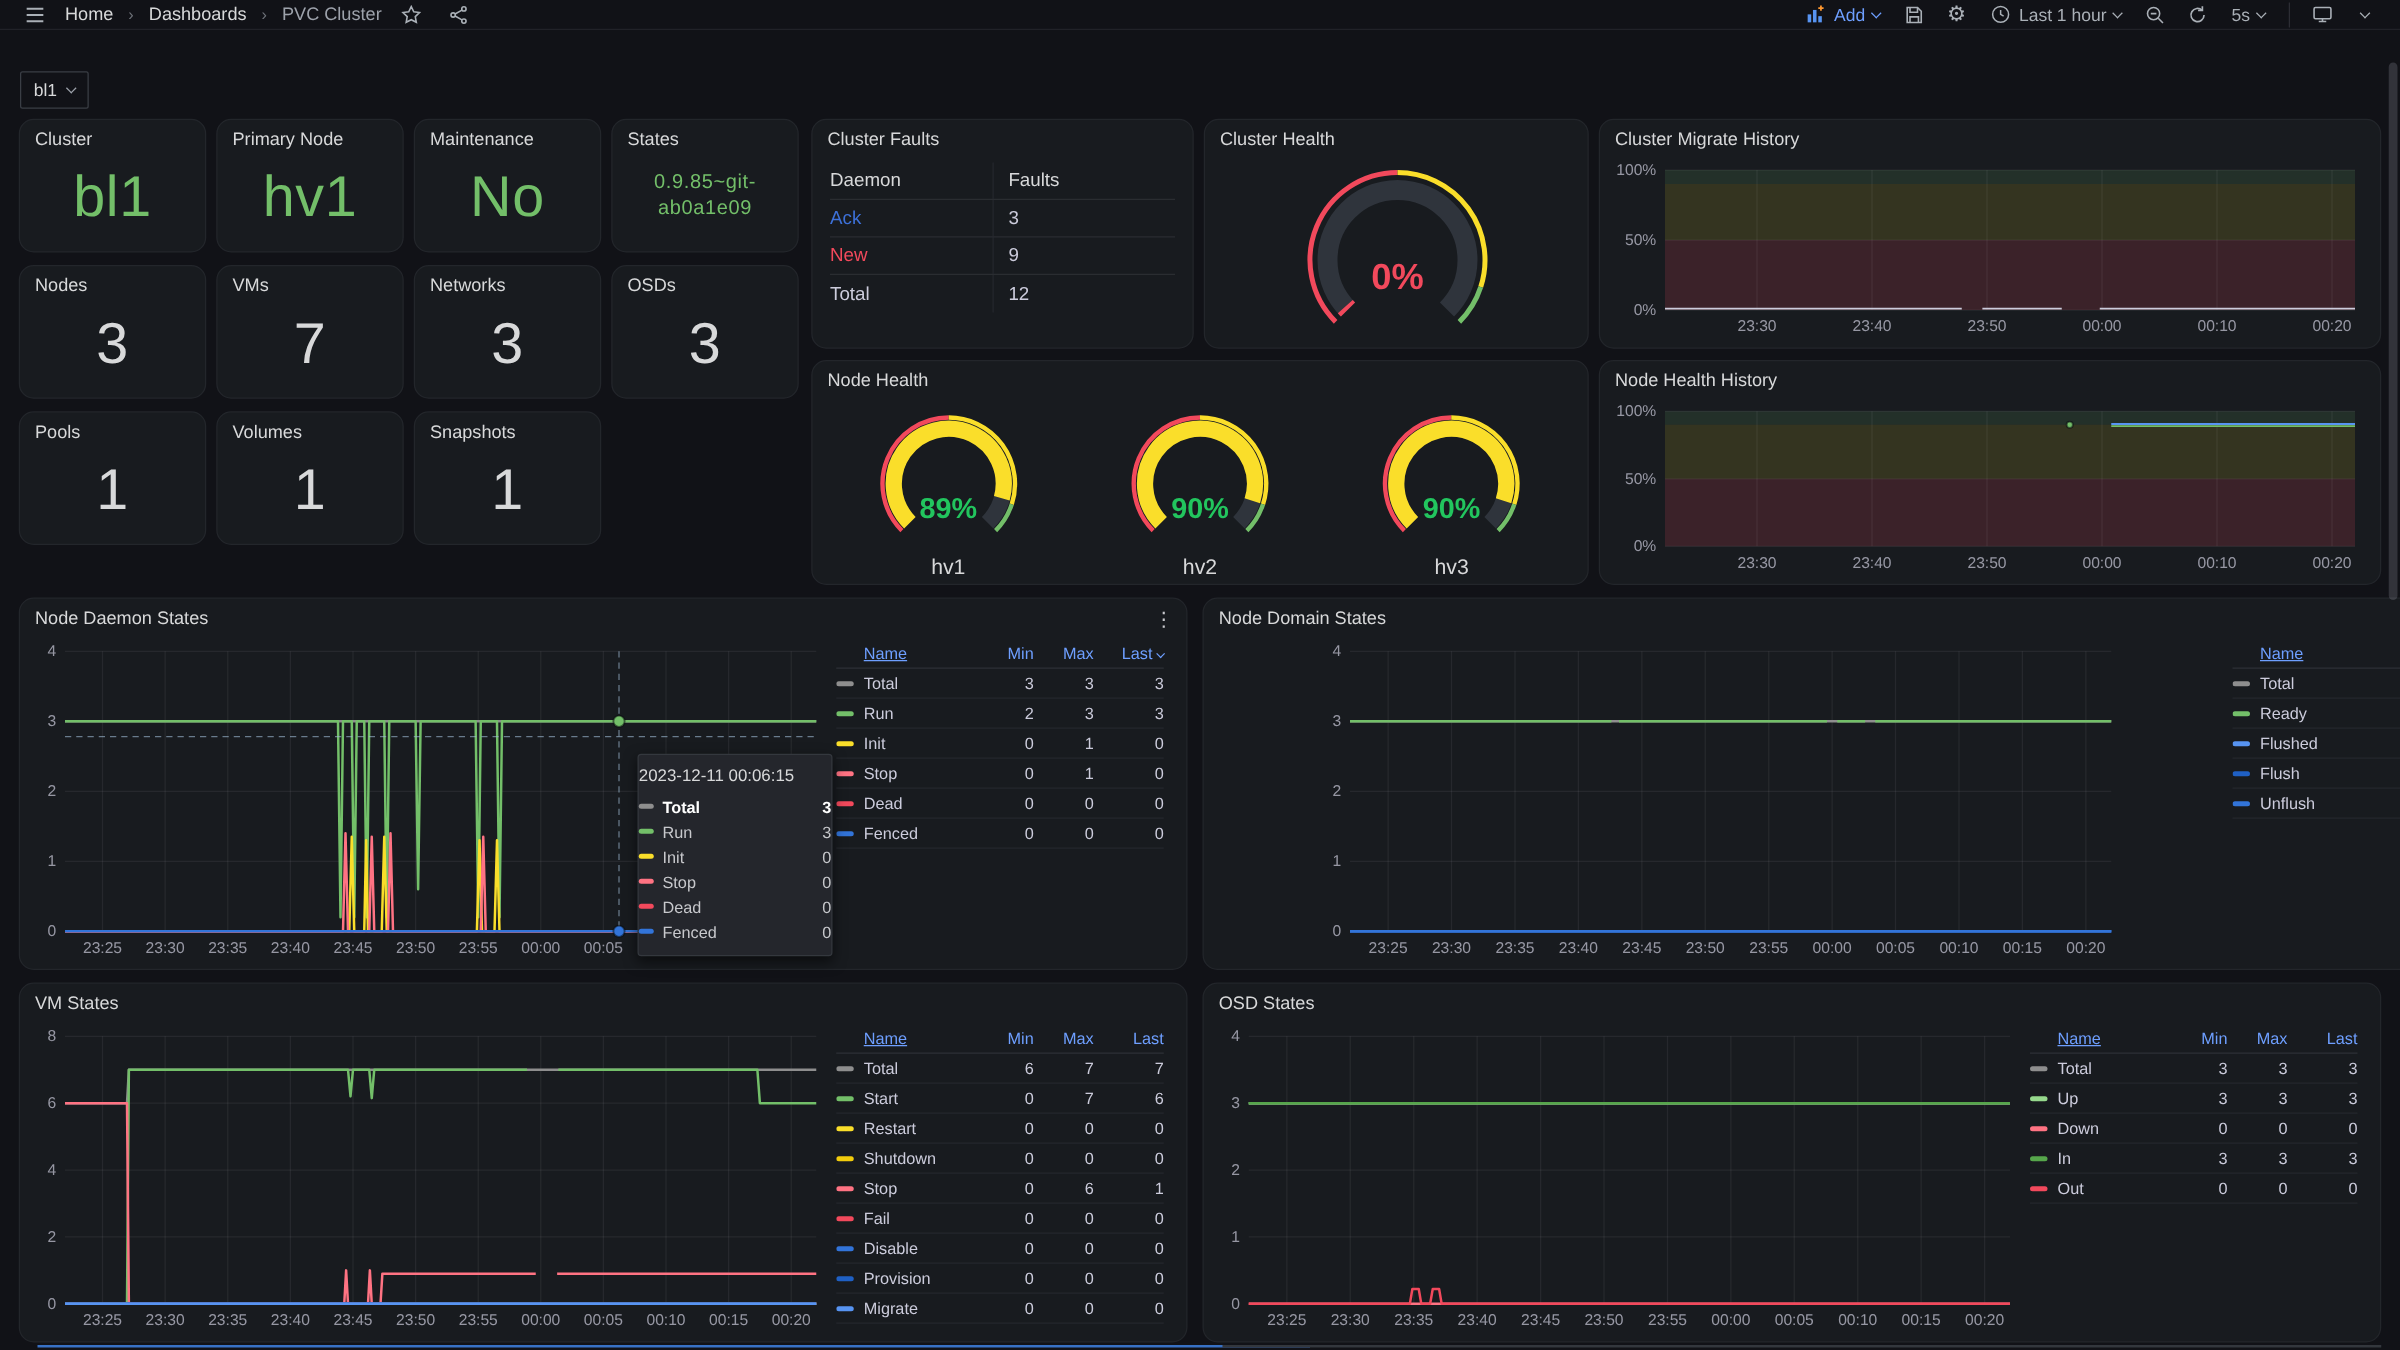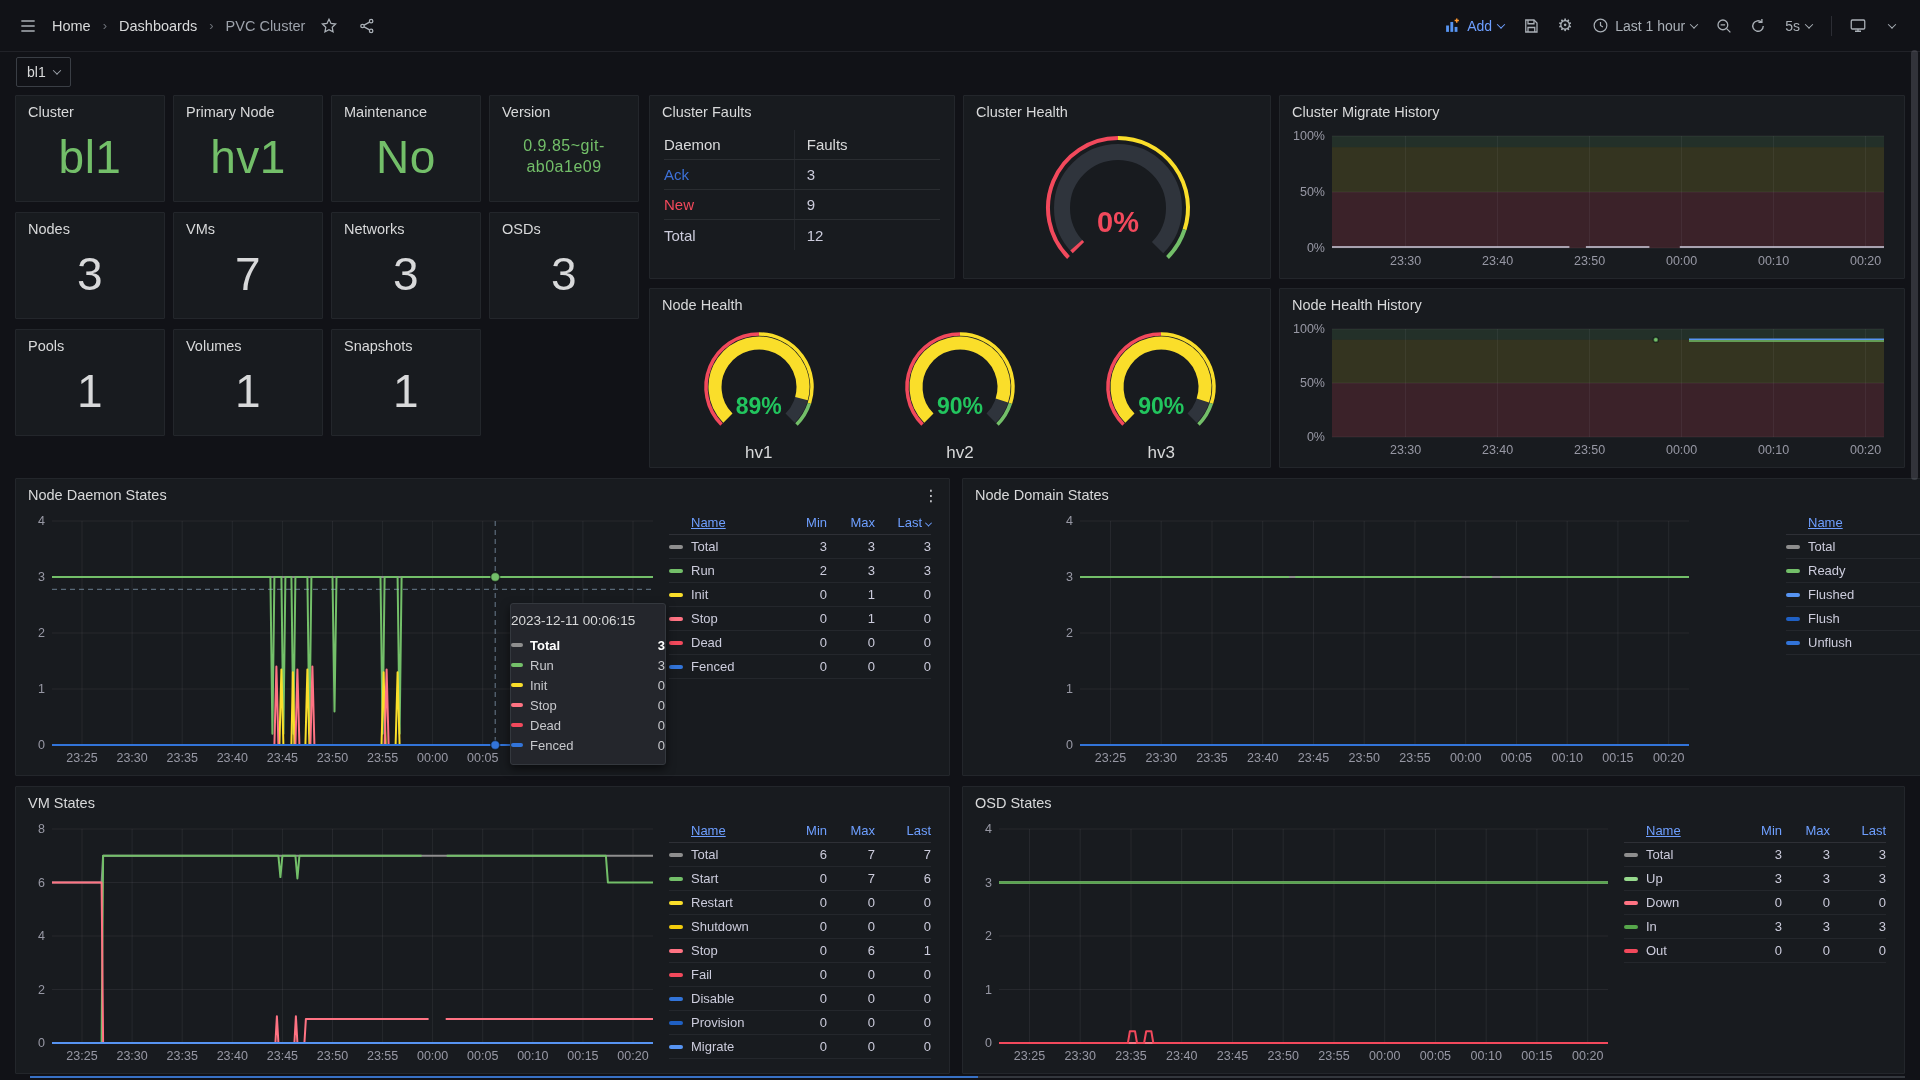--- a/index.html
+++ b/index.html
@@ -1,37 +1,37 @@
 <!DOCTYPE html>
 <html><head>
 <meta charset="utf-8">
 <style>
   * { margin:0; padding:0; box-sizing:border-box; }
   html,body { width:1920px; height:1080px; overflow:hidden; background:#111217;
     font-family:"Liberation Sans","DejaVu Sans",sans-serif; color:#ccccdc; }
   
-  .topbar { height:52px; display:flex; align-items:center; padding:0 14px;
+  .topbar { height:24px; display:flex; align-items:center; padding:0 14px;
     background:#111217; border-bottom:1px solid rgba(204,204,220,0.09); }
   .tb-left { display:flex; align-items:center; gap:10px; }
   .icon-btn { display:flex; align-items:center; justify-content:center; width:28px; height:28px;
     color:#aab0b7; cursor:pointer; border-radius:2px; }
   .crumb { font-size:14.5px; color:#d8d9da; cursor:pointer; }
   .crumb.current { color:#9da2ab; cursor:default; }
   .crumb-sep { color:#6d7178; font-size:13px; padding:0 2px; }
   .tb-right { margin-left:auto; display:flex; align-items:center; gap:6px; }
   .tb-item { display:flex; align-items:center; gap:6px; color:#aab0b7; font-size:14px;
     padding:4px 7px; cursor:pointer; border-radius:2px; }
   .blue { color:#6e9fff; }
   .chev { display:inline-block; width:6px; height:6px; border-right:1.5px solid currentColor;
     border-bottom:1.5px solid currentColor; transform:rotate(45deg) translate(-1px,-1px); }
   .tb-divider { width:1px; height:20px; background:rgba(204,204,220,0.15); margin:0 6px; }
   .gear-glyph { font-size:17px; line-height:1; }
   
   .dash { position:absolute; top:42px; left:0; right:0; height:1038px; }
-  .panel { position:absolute; background:#181b1f; border:1px solid #23262b; border-radius:1px; }
+  .panel { position:absolute; background:#181b1f; border:1px solid #23262b; border-radius:12px; }
   .ptitle { font-size:14.5px; font-weight:500; color:#d8d9da; padding:8px 0 0 12px; white-space:nowrap; }
   .kebab { position:absolute; top:7px; right:10px; color:#c7c8cc; font-size:16px; cursor:pointer; }
   
   .varbox { position:absolute; left:16px; top:15px; height:30px; padding:0 10px; display:flex;
     align-items:center; gap:8px; border:1px solid #3a3e45; border-radius:2px; background:#111217;
     font-size:14px; color:#d8d9da; cursor:pointer; }
   
   .stat { display:flex; flex-direction:column; }
   .stat .ptitle { font-size:14.5px; }
   .stat-value { flex:1; display:flex; align-items:center; justify-content:center;
@@ -182,21 +182,21 @@
   </div>
   <div class="panel stat" style="left:173px;top:53px;width:150px;height:107px">
     <div class="ptitle">Primary Node</div>
     <div class="stat-value" style="color: rgb(115, 191, 105);">hv1</div>
   </div>
   <div class="panel stat" style="left:331px;top:53px;width:150px;height:107px">
     <div class="ptitle">Maintenance</div>
     <div class="stat-value" style="color: rgb(115, 191, 105);">No</div>
   </div>
   <div class="panel stat" style="left:489px;top:53px;width:150px;height:107px">
-    <div class="ptitle">Version</div>
+    <div class="ptitle">States</div>
     <div class="stat-value small" style="color: rgb(115, 191, 105);">
         <span>0.9.85~git-ab0a1e09</span>
       </div>
   </div>
   <div class="panel stat" style="left:15px;top:170px;width:150px;height:107px">
     <div class="ptitle">Nodes</div>
     <div class="stat-value" style="color: rgb(216, 217, 218);">3</div>
   </div>
   <div class="panel stat" style="left:173px;top:170px;width:150px;height:107px">
     <div class="ptitle">VMs</div>

